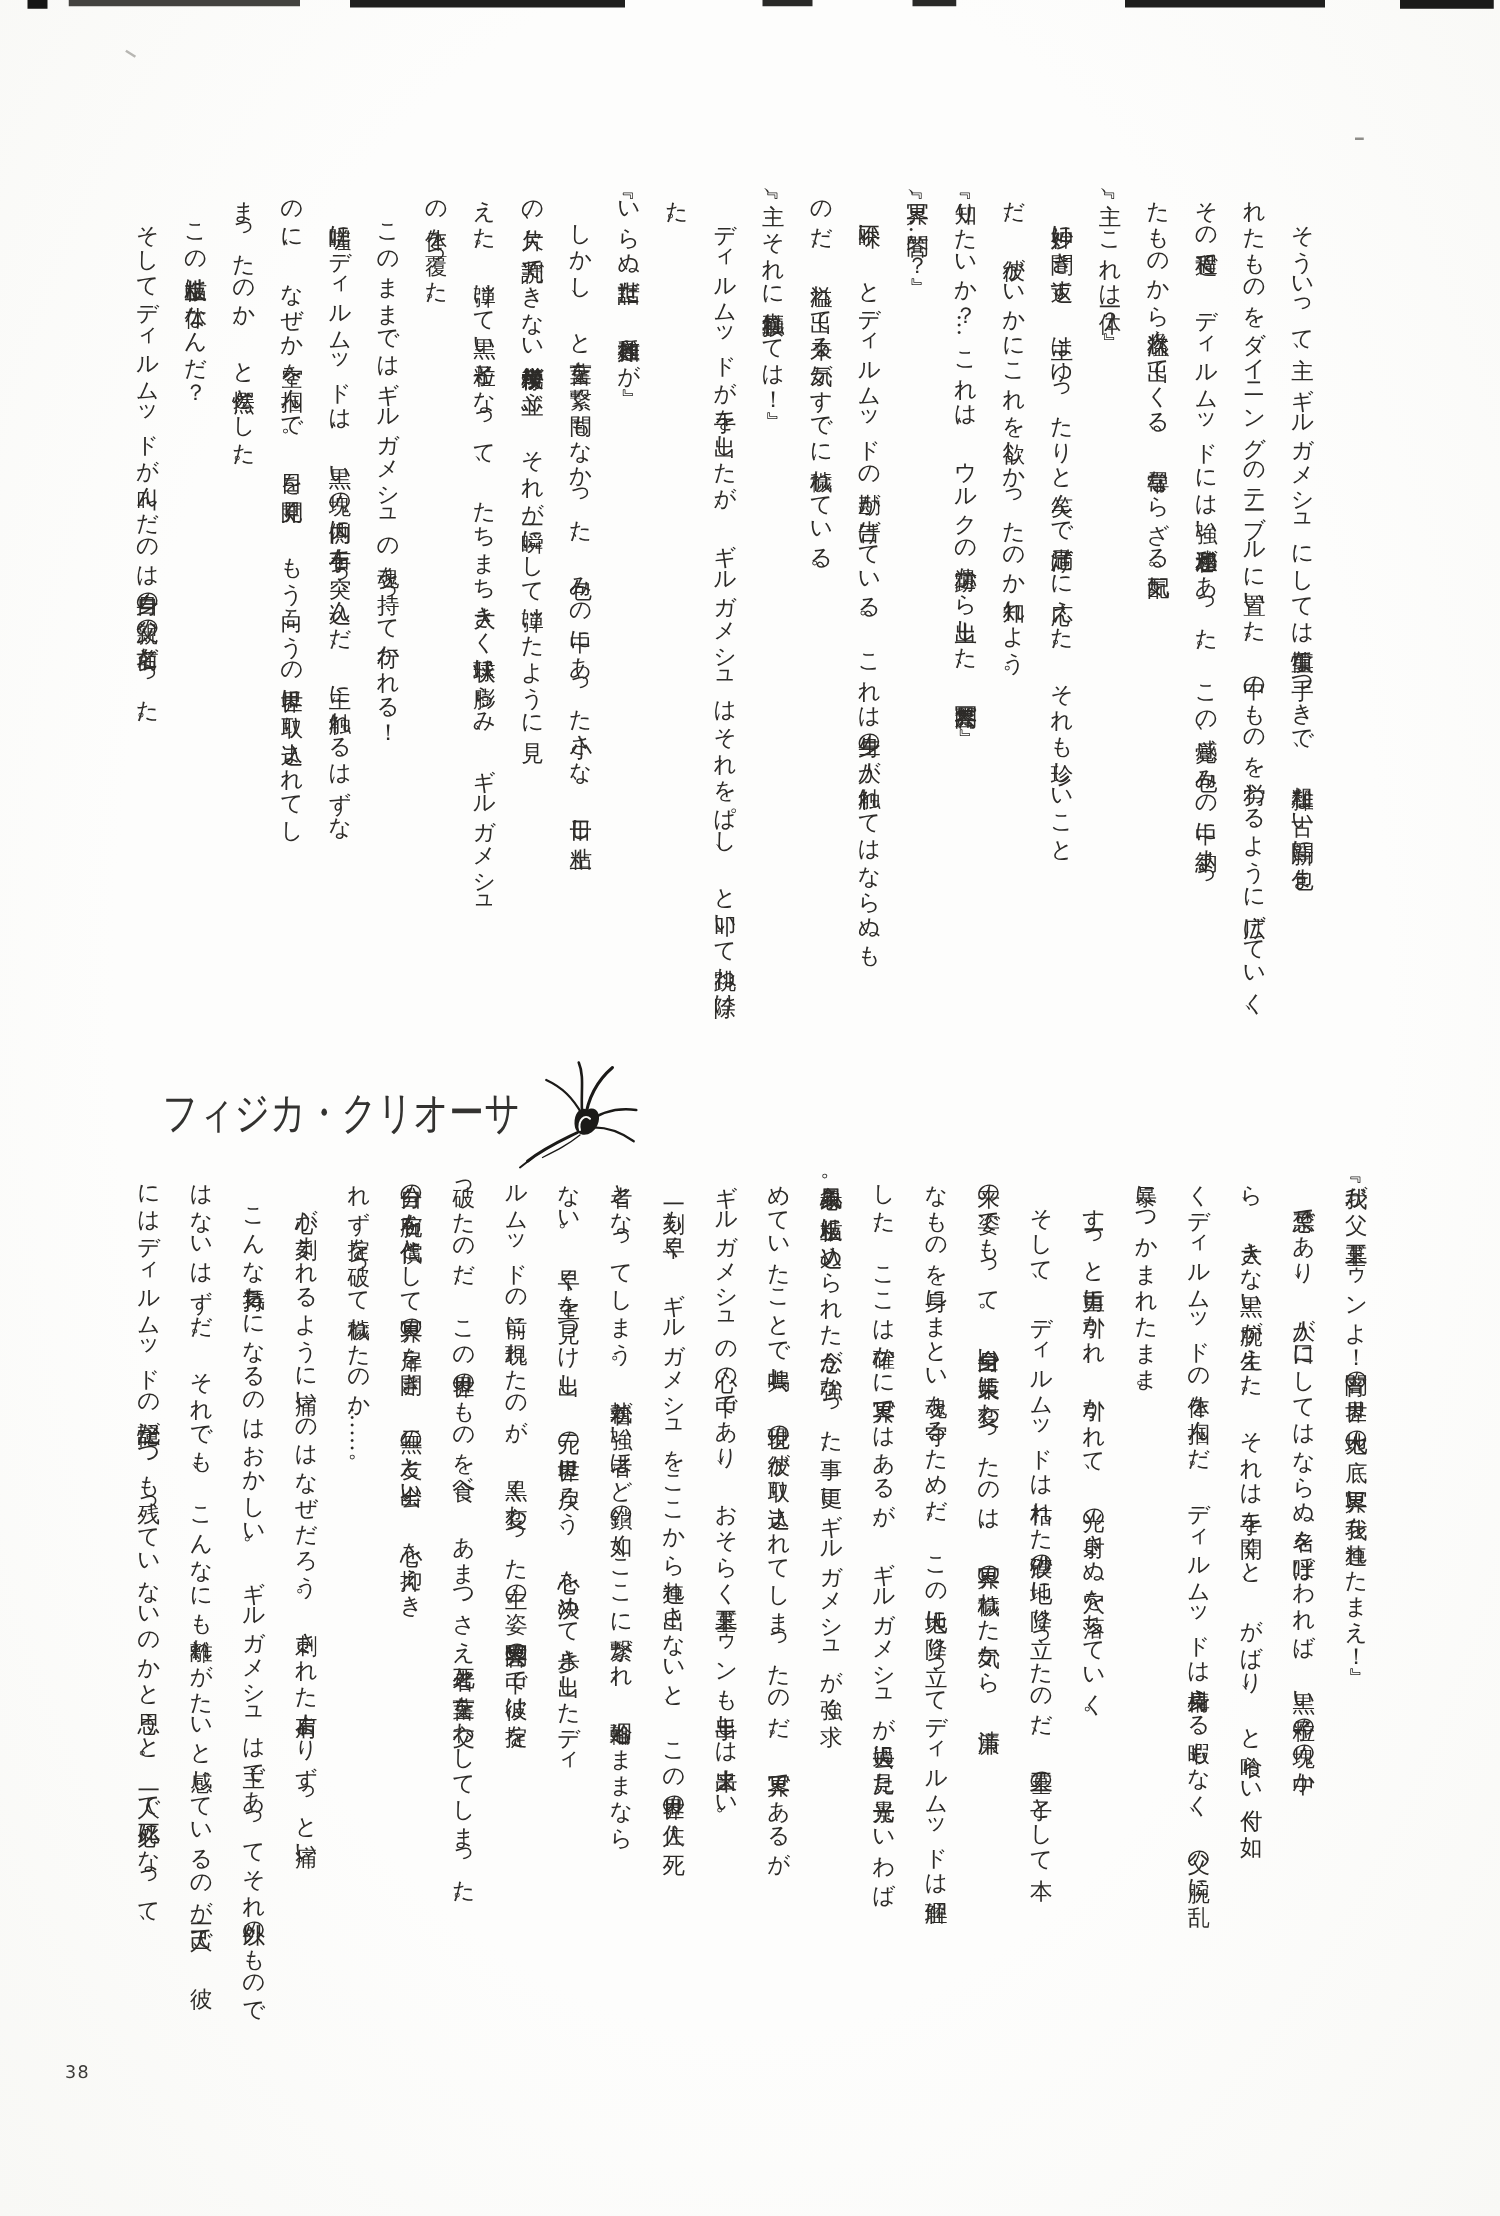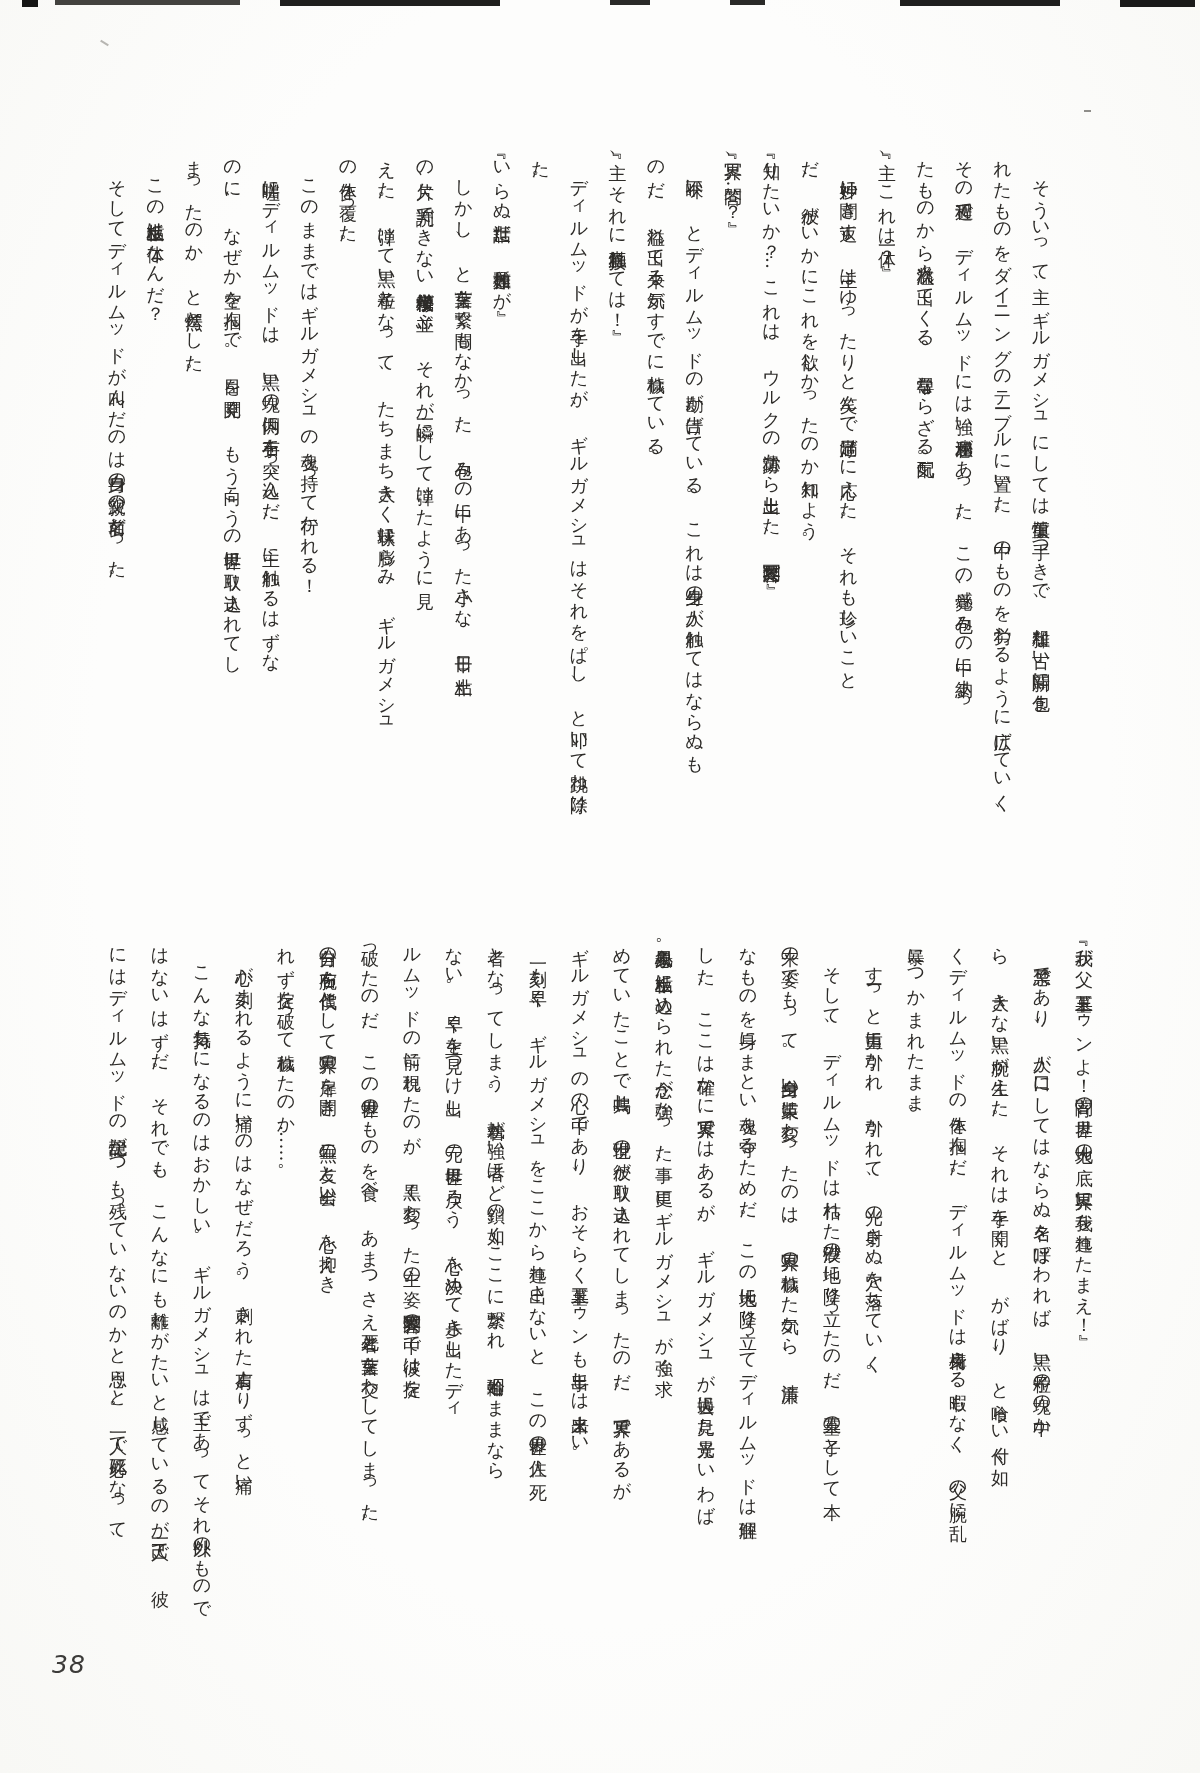--- a/index.html
+++ b/index.html
@@ -56,21 +56,21 @@
     transform-origin:left top;
     white-space:nowrap;
   }
   .plant-icon{
     position:absolute;left:282px;top:-14px;
   }
 
   .page-number{
     position:absolute;left:52px;top:1650px;
     font-family:"DejaVu Sans","Liberation Sans",sans-serif;
-    font-size:25px;color:#3c3b39;letter-spacing:1px;font-style:italic;
+    font-size:14px;color:#3c3b39;letter-spacing:1px;
   }
 </style>
 </head>
 <body>
 
 <div class="page">
 
   <div class="artifact a-dot"></div>
   <div class="artifact a-b1"></div>
   <div class="artifact a-b2"></div>
@@ -102,20 +102,37 @@
     <div class="tcol">えた。 弾けて黒い粒子となって、 たちまち大きく球状に膨らみ、 ギルガメシュ</div>
     <div class="tcol">の体を覆った。</div>
     <div class="tcol ind">このままではギルガメシュの魂を持って行かれる！</div>
     <div class="tcol ind">咄嗟にディルムッドは、 黒い塊の内側に右手を突っ込んだ、 主に触れるはずな</div>
     <div class="tcol">のに、 なぜか空を掴んで。 目を見開く、 もう向こうの世界に取り込まれてし</div>
     <div class="tcol">まったのか、 と愕然とした。</div>
     <div class="tcol ind">この粘土板は一体なんだ？</div>
     <div class="tcol ind">そしてディルムッドが叫んだのは自身の父親の名前だった。</div>
   </section>
 
+  <div class="section-heading">
+    <h2 class="section-title">フィジカ・クリオーサ</h2>
+    <svg class="plant-icon" width="104" height="96" viewBox="0 0 104 96" aria-hidden="true">
+      <g fill="none" stroke="#1b1a18" stroke-linecap="round">
+        <path d="M56,52 C58,36 64,22 78,10" stroke-width="2.4"></path>
+        <path d="M54,50 C52,32 56,18 51,6" stroke-width="2.1"></path>
+        <path d="M58,54 C68,46 82,42 97,44" stroke-width="2.1"></path>
+        <path d="M59,58 C72,57 84,61 95,69" stroke-width="1.8"></path>
+        <path d="M54,48 C46,34 38,26 25,20" stroke-width="1.8"></path>
+        <path d="M50,62 C38,68 24,74 10,85" stroke-width="2.4"></path>
+        <path d="M52,64 C42,72 34,76 22,82" stroke-width="1.1"></path>
+        <path d="M4,90 L13,83" stroke-width="1.6"></path>
+      </g>
+      <path d="M48,58 C46,48 52,40 58,44 C64,40 70,47 66,56 C62,65 51,67 48,58 Z" fill="#1b1a18"></path>
+      <path d="M52,60 C50,52 56,47 60,51" fill="none" stroke="#fcfcfa" stroke-width="1.6" stroke-linecap="round"></path>
+    </svg>
+  </div>
 
   <section class="text-block block-bottom">
     <div class="tcol">『我が父、 墓王ドゥンよ！宵闇の世界、 大地の底、 冥界に我を連れたまえ！』</div>
     <div class="tcol ind">禁忌であり、 人が口にしてはならぬ名を呼ばわれば、 黒い粒子の塊の中か</div>
     <div class="tcol">ら、 大きな黒い腕が生えた。 それは手を開くと、 がばり、 と喰らい付く如</div>
     <div class="tcol">くディルムッドの体を掴んだ。 ディルムッドは身構える暇もなく、 父の腕に乱</div>
     <div class="tcol">暴につかまれたまま。</div>
     <div class="tcol ind">すーっと重力に引かれ、 引かれて、 光の射さぬ穴を落ちていく。</div>
     <div class="tcol ind">そして、 ディルムッドは枯れた砂漠の地に降り立ったのだ、 墓王の子として本</div>
     <div class="tcol">来の姿でもって。 全身白い装束に変わったのは、 冥界の穢れた気から、 清廉</div>

